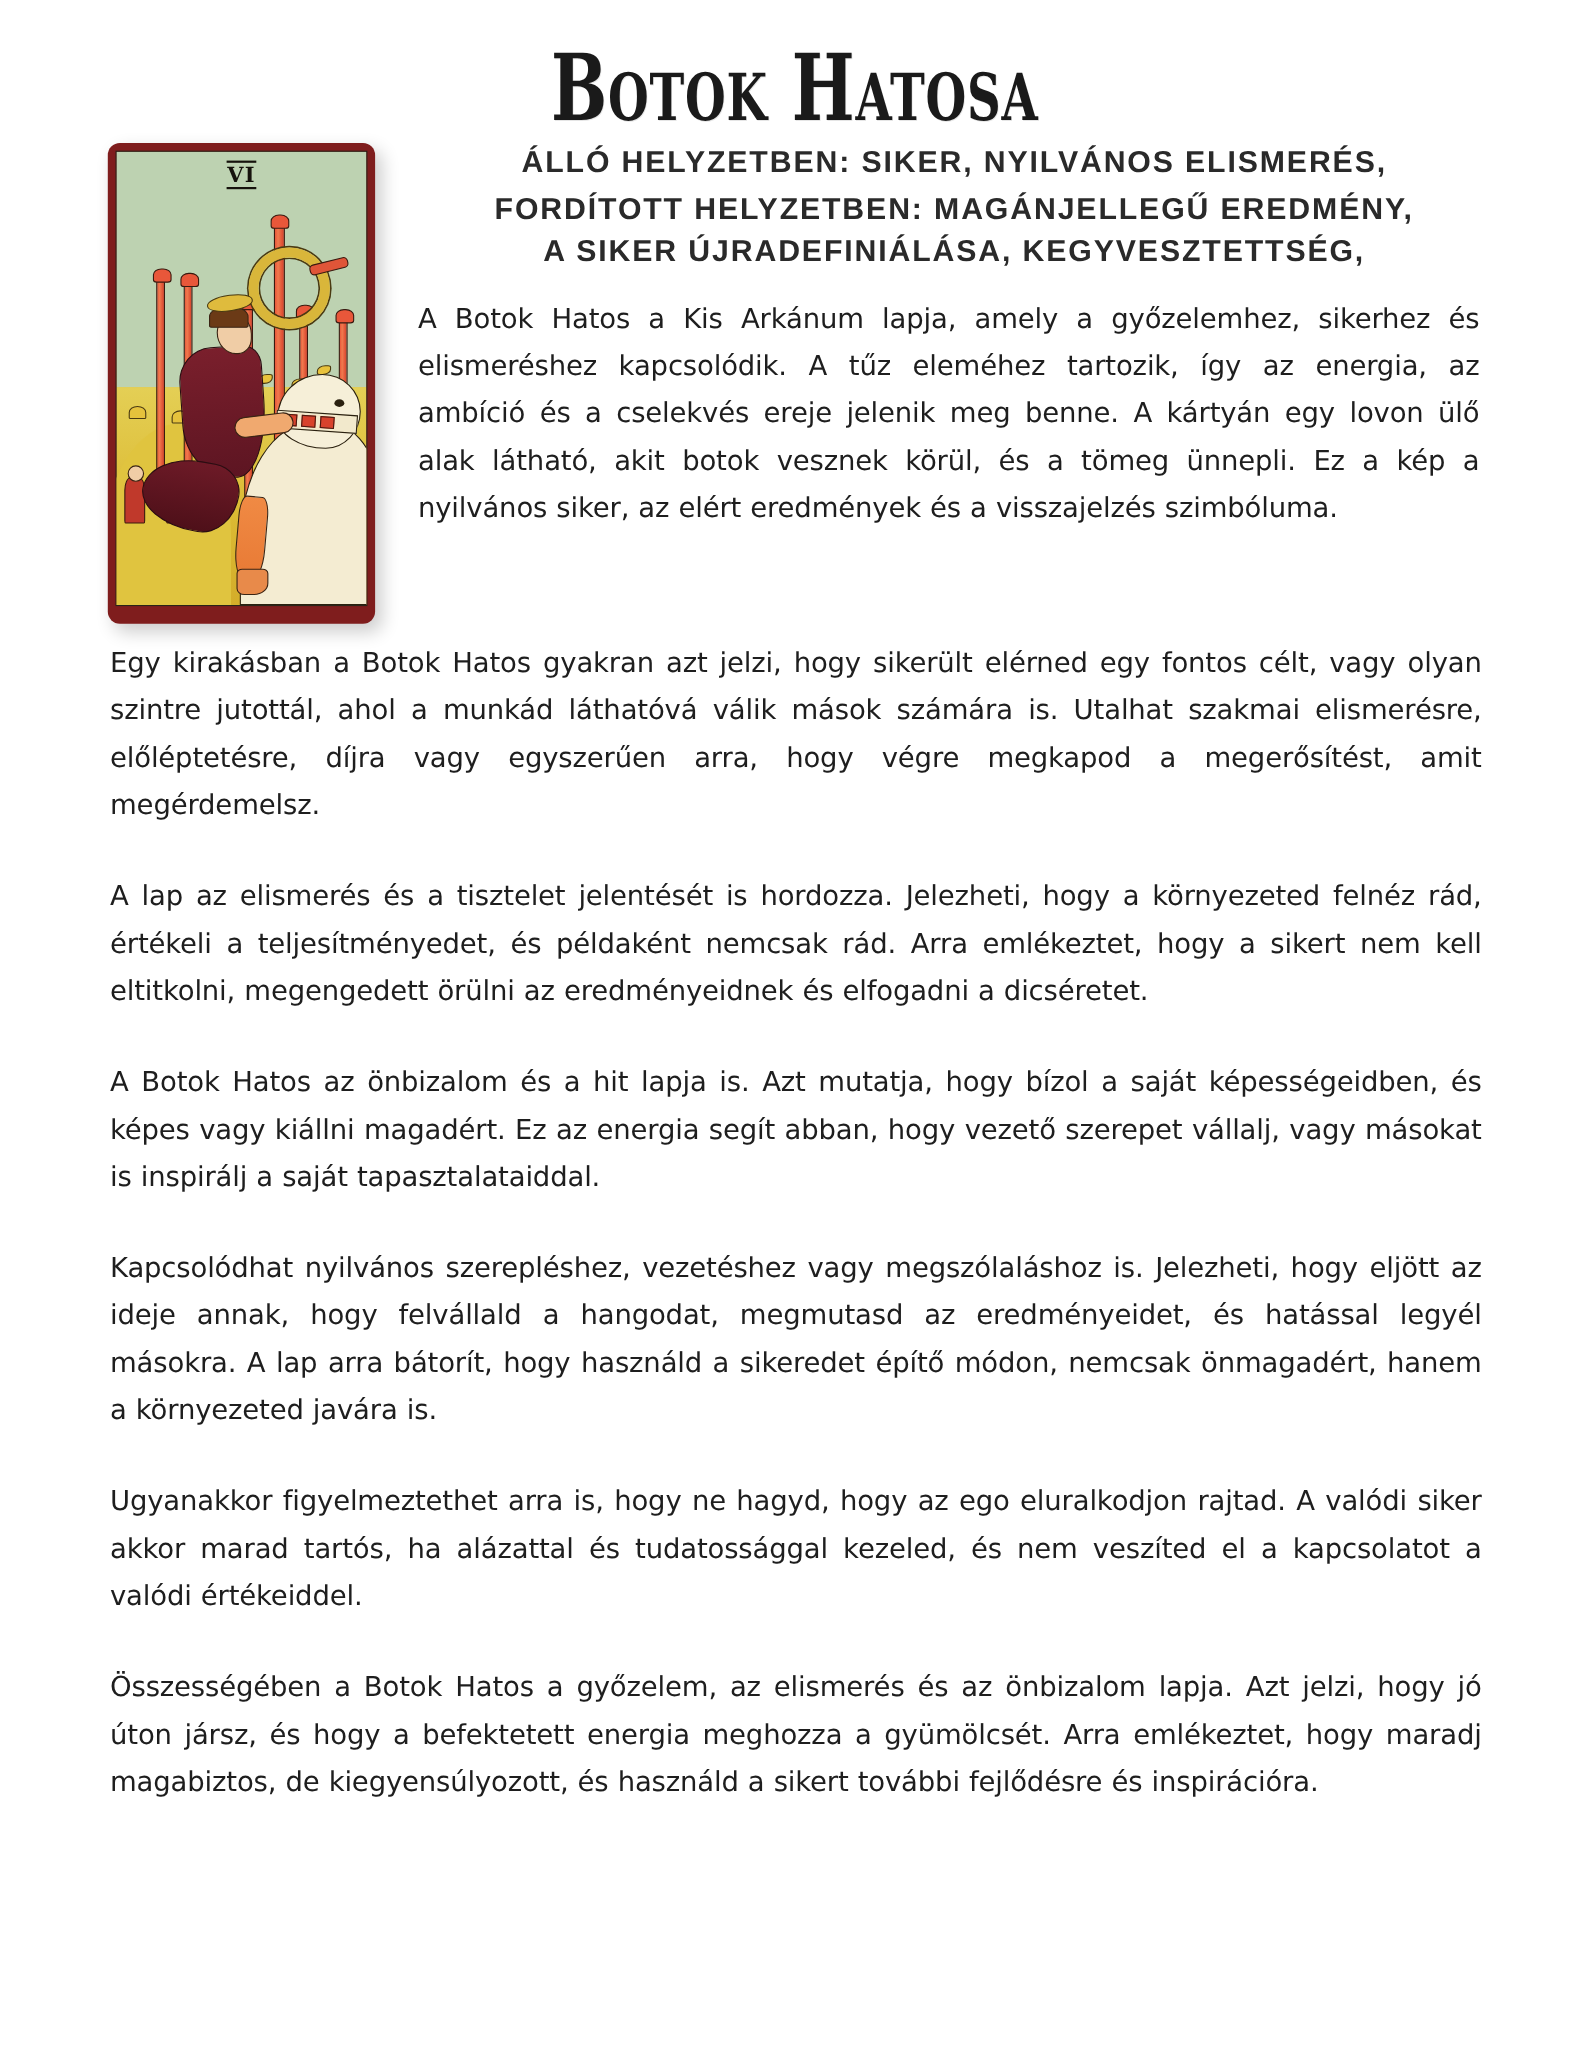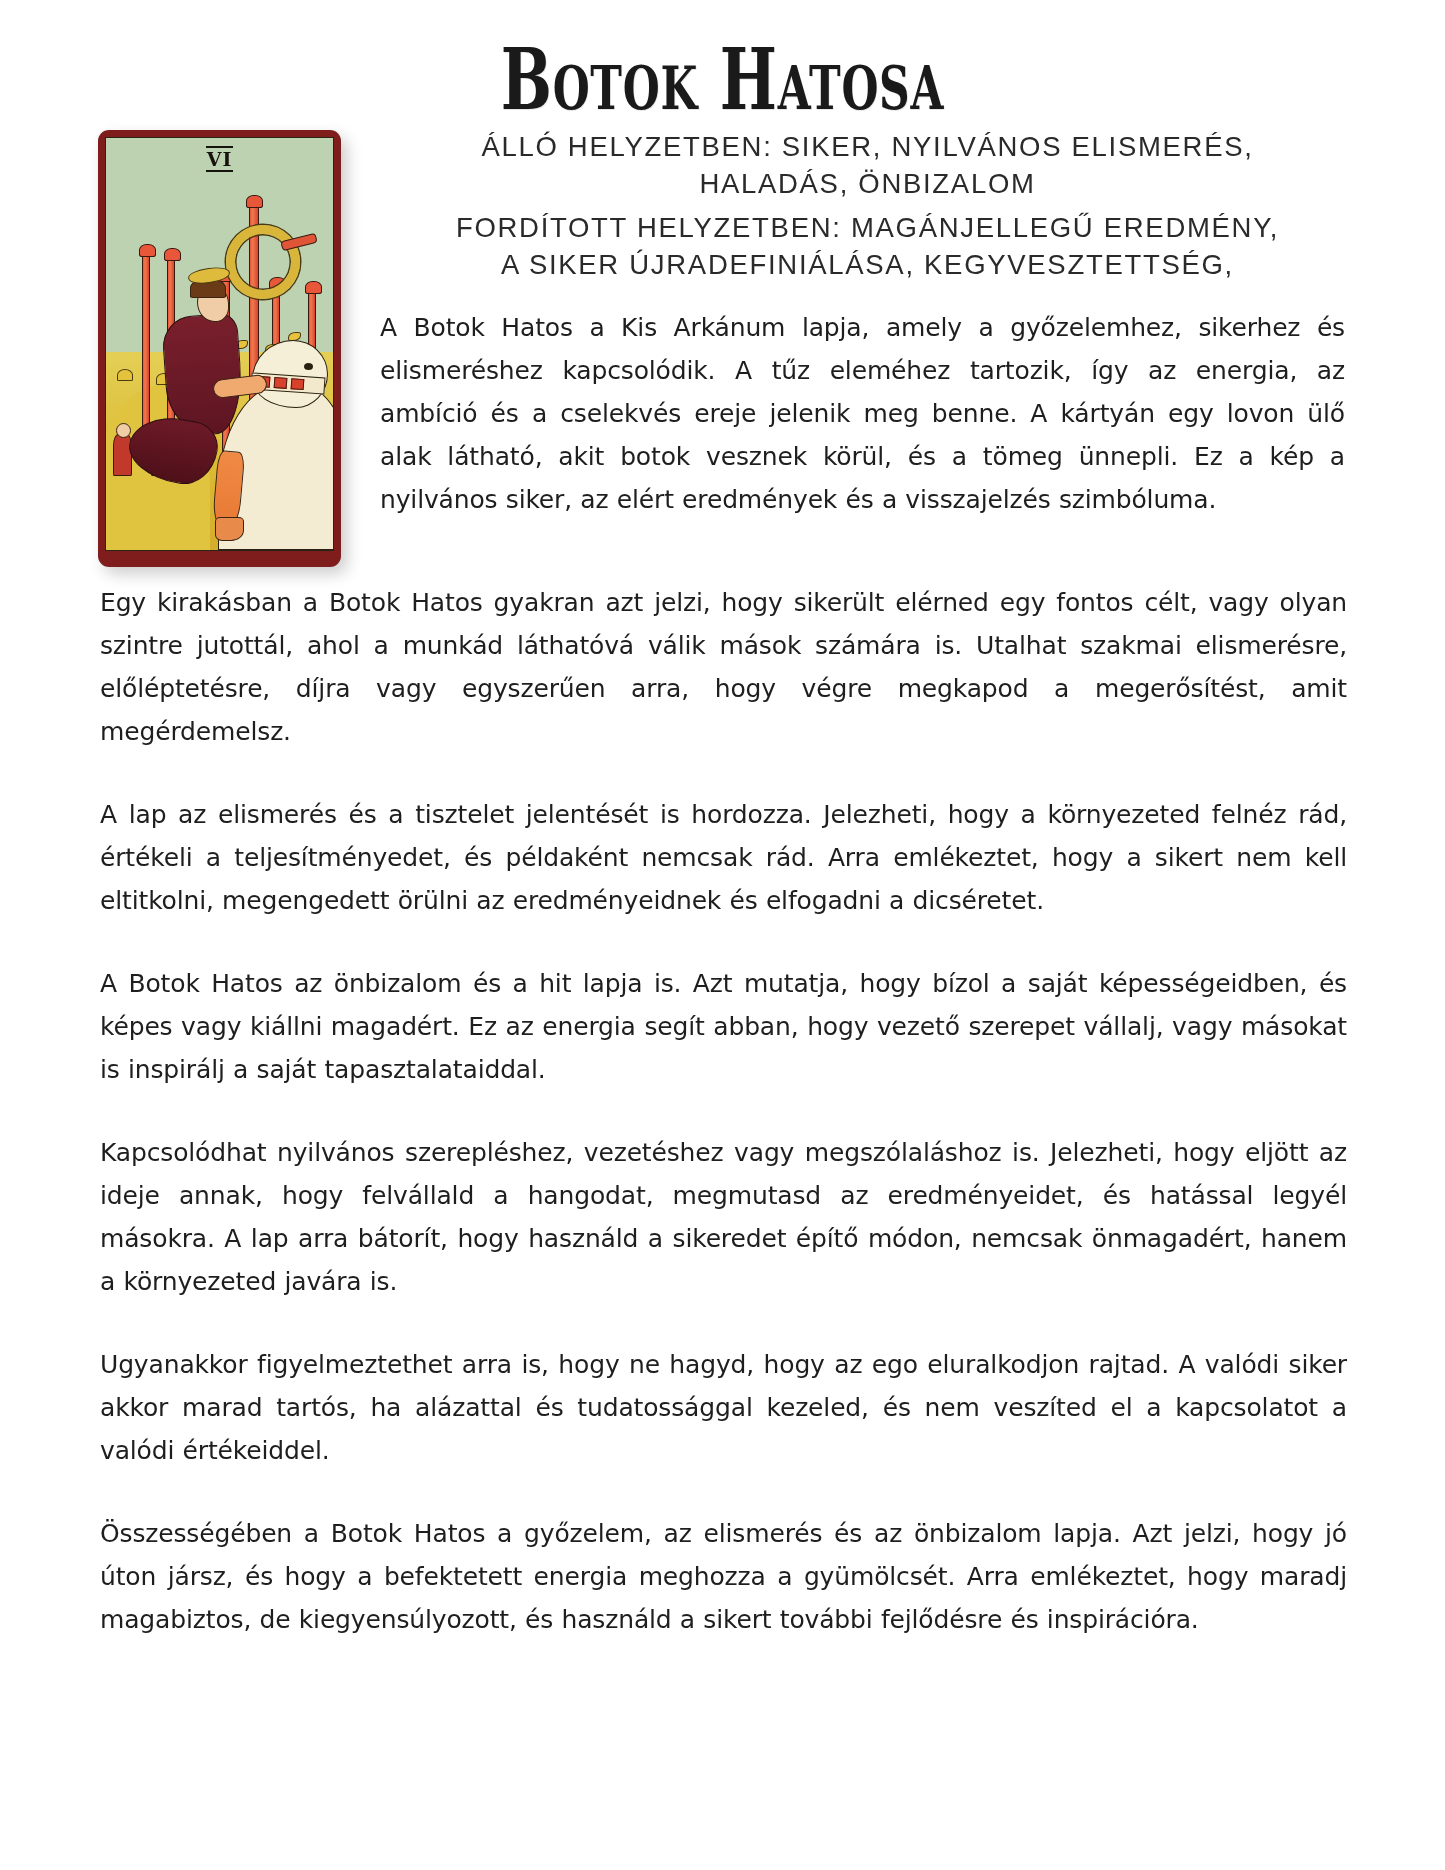--- a/index.html
+++ b/index.html
@@ -229,21 +229,21 @@
     font-family: "Liberation Sans", "DejaVu Sans", sans-serif;
     font-weight: 300;
     font-size: 27.5px;
     line-height: 1.36;
     letter-spacing: 1.7px;
     text-align: center;
     color: #2a2a2a;
     margin: 6px 0 0 0;
     padding: 0 90px 0 0;
   }
-  .keywords .kw-line { display: block; }
+  .keywords .kw-line { display: block; font-weight: bold; }
   .kw-group + .kw-group { margin-top: 6px; }
 
   
   .body-text {
     font-family: "DejaVu Sans", "Liberation Sans", sans-serif;
     font-size: 25px;
     line-height: 1.72;
     color: #1e1e1e;
     text-align: justify;
     letter-spacing: -0.15px;
@@ -321,21 +321,20 @@
         <div class="rider-head"></div>
         <div class="rider-hair"></div>
         <div class="laurel"></div>
       </div>
     </div>
   </div>
 
   <div class="keywords">
     <div class="kw-group">
       <span class="kw-line">ÁLLÓ HELYZETBEN: SIKER, NYILVÁNOS ELISMERÉS,</span>
-      <span class="kw-line">HALADÁS, ÖNBIZALOM</span>
     </div>
     <div class="kw-group">
       <span class="kw-line">FORDÍTOTT HELYZETBEN: MAGÁNJELLEGŰ EREDMÉNY,</span>
       <span class="kw-line">A SIKER ÚJRADEFINIÁLÁSA, KEGYVESZTETTSÉG,</span>
     </div>
   </div>
 
   <p class="body-text intro-para">A Botok Hatos a Kis Arkánum lapja, amely a győzelemhez, sikerhez és elismeréshez kapcsolódik. A tűz eleméhez tartozik, így az energia, az ambíció és a cselekvés ereje jelenik meg benne. A kártyán egy lovon ülő alak látható, akit botok vesznek körül, és a tömeg ünnepli. Ez a kép a nyilvános siker, az elért eredmények és a visszajelzés szimbóluma.</p>
 
   <div class="flow body-text">

